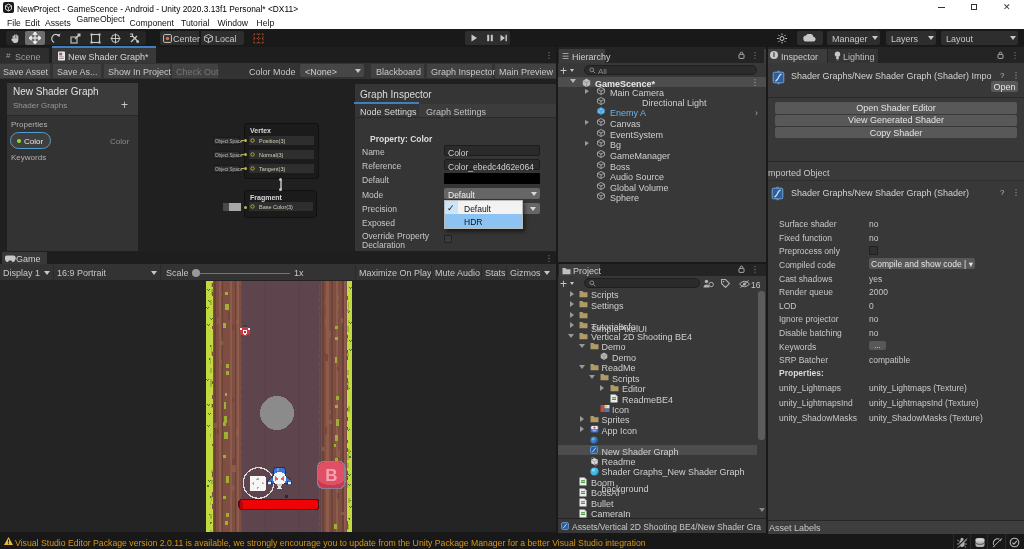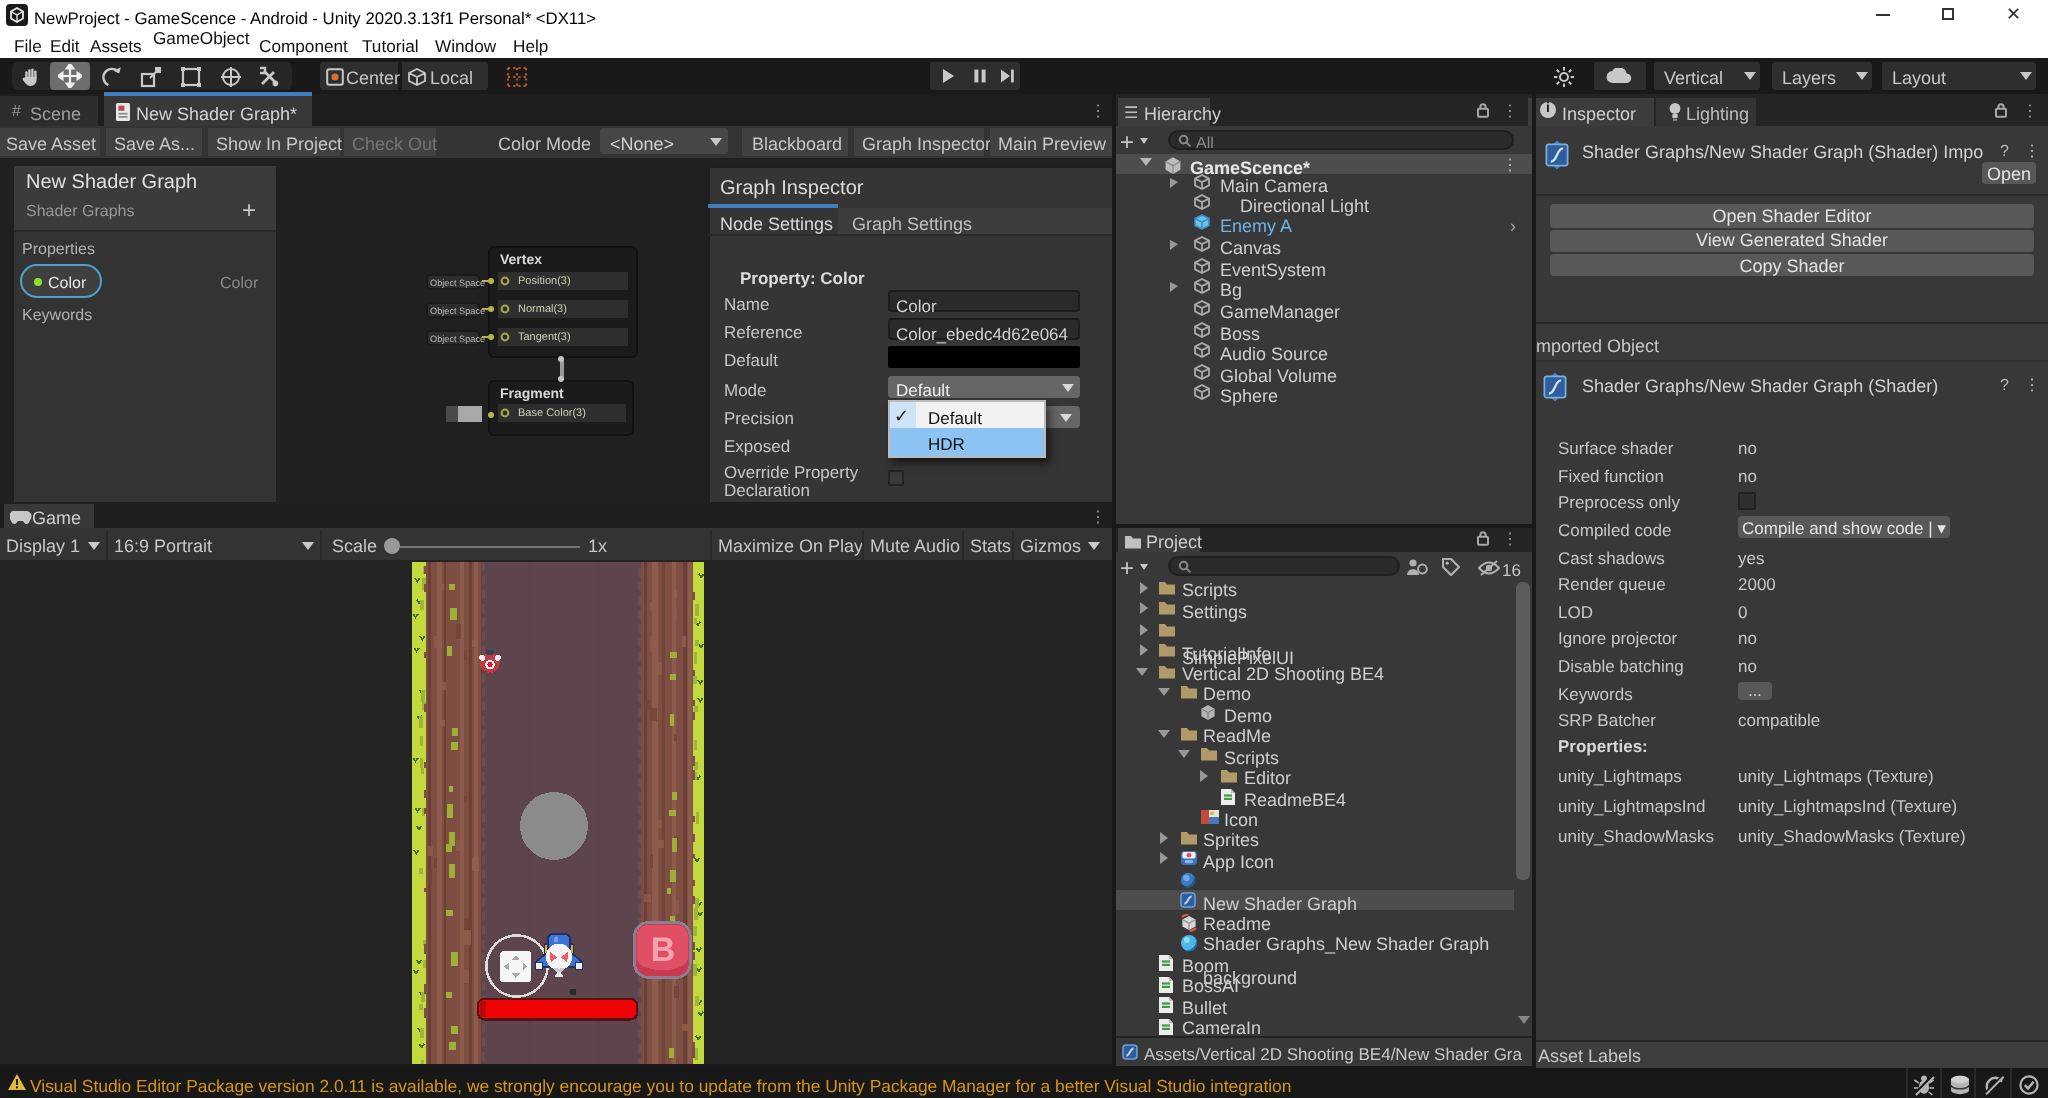--- a/index.html
+++ b/index.html
@@ -171,21 +171,21 @@
           </g>
         </svg>
       </div>
 <div class="abs" style="left:797px;top:31px;width:26px;height:14px;background:#2e2e2e;border-radius:2px;"></div>
 <div class="abs" style="left:803px;top:34px;">
         <svg width="13" height="8" viewBox="0 0 13 8">
           <path d="M3.5 7.5 a3 3 0 01-0.4-6 a4 4 0 017.3 1.2 a2.4 2.4 0 01-0.4 4.8 Z" fill="#c8c8c8"></path>
         </svg>
       </div>
 <div class="abs" style="left:827px;top:31px;width:53px;height:14px;background:#2e2e2e;border-radius:2px;"></div>
-<div class="abs" style="left:832px;top:34px;font-size:9px;color:#c8c8c8;">Vertical</div>
+<div class="abs" style="left:832px;top:34px;font-size:9px;color:#c8c8c8;">Manager</div>
 <div class="abs" style="left:872px;top:36px;width:0;height:0;border-left:3px solid transparent;border-right:3px solid transparent;border-top:4px solid #c8c8c8;"></div>
 <div class="abs" style="left:886px;top:31px;width:50px;height:14px;background:#2e2e2e;border-radius:2px;"></div>
 <div class="abs" style="left:891px;top:34px;font-size:9px;color:#c8c8c8;">Layers</div>
 <div class="abs" style="left:928px;top:36px;width:0;height:0;border-left:3px solid transparent;border-right:3px solid transparent;border-top:4px solid #c8c8c8;"></div>
 <div class="abs" style="left:941px;top:31px;width:77px;height:14px;background:#2e2e2e;border-radius:2px;"></div>
 <div class="abs" style="left:946px;top:34px;font-size:9px;color:#c8c8c8;">Layout</div>
 <div class="abs" style="left:1010px;top:36px;width:0;height:0;border-left:3px solid transparent;border-right:3px solid transparent;border-top:4px solid #c8c8c8;"></div>
 </div>
 
 <div class="abs" style="left:0;top:47px;width:557px;height:16px;background:#1e1e1e;"></div>
@@ -706,21 +706,21 @@
           <path d="M0.5 2.3 L4 4 L7.5 2.3 M4 4 V7.5" fill="none" stroke="#ababab" stroke-width="0.9"></path>
         </svg>
       </div>
 <div class="abs" style="left:610px;top:87.5px;font-size:9px;color:#cfcfcf;">Main Camera</div>
 <div class="abs" style="left:597px;top:96.9px;">
         <svg width="8" height="8" viewBox="0 0 8 8">
           <path d="M4 0.5 L7.5 2.3 V5.7 L4 7.5 L0.5 5.7 V2.3 Z" fill="none" stroke="#ababab" stroke-width="0.9"></path>
           <path d="M0.5 2.3 L4 4 L7.5 2.3 M4 4 V7.5" fill="none" stroke="#ababab" stroke-width="0.9"></path>
         </svg>
       </div>
-<div class="abs" style="left:620px;top:97.9px;font-size:9px;color:#cfcfcf;">Directional Light</div>
+<div class="abs" style="left:642px;top:97.9px;font-size:9px;color:#cfcfcf;">Directional Light</div>
 <div class="abs" style="left:597px;top:107.4px;">
         <svg width="8" height="8" viewBox="0 0 8 8">
           <path d="M4 0.5 L7.5 2.3 V5.7 L4 7.5 L0.5 5.7 V2.3 Z" fill="#6ec2f0" stroke="#3d8ec4" stroke-width="0.8"></path>
           <path d="M0.5 2.3 L4 4 L7.5 2.3 M4 4 V7.5" fill="none" stroke="#3d8ec4" stroke-width="0.8"></path>
         </svg>
       </div>
 <div class="abs" style="left:610px;top:108.4px;font-size:9px;color:#6db3e8;">Enemy A</div>
 <div class="abs" style="left:755px;top:107.5px;font-size:9px;color:#aaa;">›</div>
 <div class="abs" style="left:585px;top:120.2px;width:0;height:0;border-top:2px solid transparent;border-bottom:3.5px solid transparent;border-left:4.5px solid #999;"></div>
 <div class="abs" style="left:597px;top:118.2px;">

